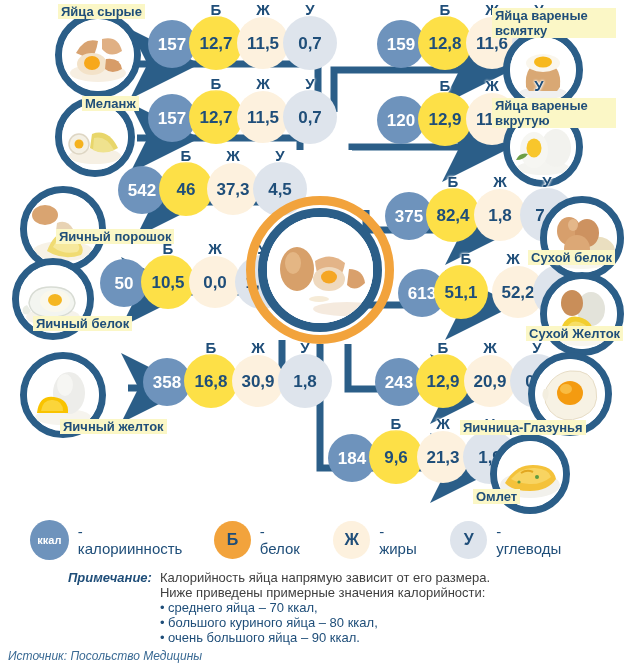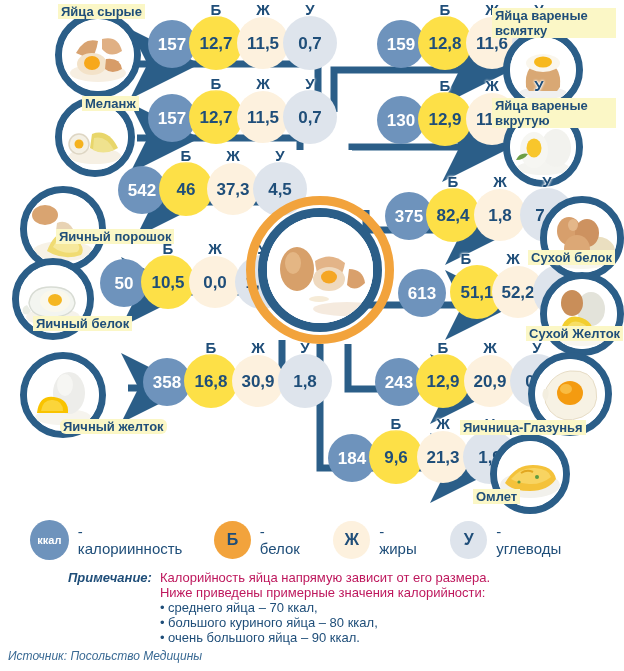--- a/index.html
+++ b/index.html
@@ -75,21 +75,21 @@
   .lg-kcal .dot{width:40px;height:40px;background:#6E93BC;color:#ffffff;font-size:11px;}
   .lg-prot .dot{width:38px;height:38px;background:#F2A33C;font-size:16px;}
   .lg-fat  .dot{width:38px;height:38px;background:#FDF1DE;font-size:16px;}
   .lg-carb .dot{width:38px;height:38px;background:#DEE4EC;font-size:16px;}
   .lg .txt{margin-left:9px;font-size:15px;color:#1F4E79;}
 
   
   #note{position:absolute;left:68px;top:570px;width:520px;z-index:10;}
   #note .row1{display:flex;}
   #note .nlabel{font-style:italic;font-weight:bold;font-size:13px;color:#1F4E79;white-space:nowrap;margin-right:8px;}
-  #note .nbody{font-size:13px;color:#be185d;line-height:15px;}
+  #note .nbody{font-size:13px;color:#404040;line-height:15px;}
   #note .bl{font-size:13px;color:#1F4E79;line-height:15px;}
   #source{position:absolute;left:8px;top:649px;font-style:italic;font-size:12px;color:#3A6A94;z-index:10;}
 </style>
 </head>
 <body>
 
 <div id="infographic">
 
   <svg class="wires" viewBox="0 0 624 671">
     <defs>
@@ -255,21 +255,21 @@
   <div class="medal" style="left:20px;top:352px;width:86px;height:86px;">
     <div class="art"><svg viewBox="0 0 72 72" width="100%" height="100%">
       <rect width="72" height="72" fill="#fff"></rect>
       <ellipse cx="36" cy="58" rx="28" ry="8" fill="#F6F4EE"></ellipse>
       <ellipse cx="42" cy="34" rx="16" ry="21" fill="#EDEDEA"></ellipse>
       <ellipse cx="38" cy="26" rx="8" ry="11" fill="#F7F7F4" opacity=".85"></ellipse>
       <path d="M10,54 q2,-18 17,-16 q15,2 14,16 Z" fill="#F9C300"></path>
       <path d="M14,52 q2,-12 12,-11 q10,1 10,11 Z" fill="#FBD53A"></path>
     </svg></div>
   </div>
-  <div class="cap" style="left:60px;top:419px;border-radius:6px;">Яичный желток</div>
+  <div class="cap" style="left:60px;top:419px;">Яичный желток</div>
   <div class="nutgroup" style="left:143px;top:352px;width:180px;">
     <div class="bub b-kcal" style="left:0;">
         <span>358</span>
       </div>
     <div class="bub b-prot" style="left:41px;">
         <span>16,8</span>
       </div>
     <div class="bub b-fat" style="left:89px;">
         <span>30,9</span>
       </div>
@@ -316,21 +316,21 @@
       <ellipse cx="33" cy="54" rx="26" ry="7" fill="#F4F4F0"></ellipse>
       <ellipse cx="46" cy="34" rx="15" ry="19" fill="#F2F2EE"></ellipse>
       <ellipse cx="24" cy="36" rx="14" ry="18" fill="#F6F6F2"></ellipse>
       <ellipse cx="24" cy="34" rx="7.5" ry="9.5" fill="#F8C62B"></ellipse>
       <path d="M6,46 q4,-8 12,-6 q-4,6 -12,6 Z" fill="#6D9E45"></path>
     </svg></div>
   </div>
   <div class="cap two" style="left:492px;top:98px;">Яйца вареные вкрутую</div>
   <div class="nutgroup" style="left:377px;top:90px;width:180px;">
     <div class="bub b-kcal" style="left:0;">
-        <span>130</span>
+        <span>120</span>
       </div>
     <div class="bub b-prot" style="left:41px;">
         <span>12,9</span>
       </div>
     <div class="bub b-fat" style="left:89px;">
         <span>11,6</span>
       </div>
     <div class="bub b-carb" style="left:135px;">
         <span>0,8</span>
       </div>
@@ -378,21 +378,21 @@
       <path d="M12,58 q4,-24 20,-20 q16,4 14,20 Z" fill="#F2CE2E"></path>
       <path d="M17,56 q4,-16 15,-13 q11,3 11,13 Z" fill="#F7DE64"></path>
       <ellipse cx="52" cy="58" rx="13" ry="4" fill="#F1EFE6"></ellipse>
     </svg></div>
   </div>
   <div class="cap" style="left:526px;top:326px;">Сухой Желток</div>
   <div class="nutgroup" style="left:398px;top:263px;width:180px;">
     <div class="bub b-kcal" style="left:0;">
         <span>613</span>
       </div>
-    <div class="bub b-prot" style="left:52px;">
+    <div class="bub b-prot" style="left:36px;">
         <span>51,1</span>
       </div>
     <div class="bub b-fat" style="left:94px;">
         <span>52,2</span>
       </div>
     <div class="bub b-carb" style="left:135px;">
         <span>4,7</span>
       </div>
     <div class="taglet" style="left:41px;width:54px;">Б</div>
     <div class="taglet" style="left:89px;width:52px;">Ж</div>

